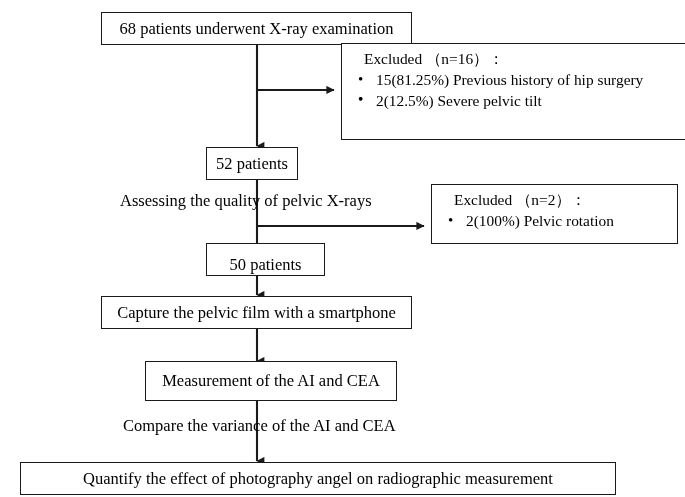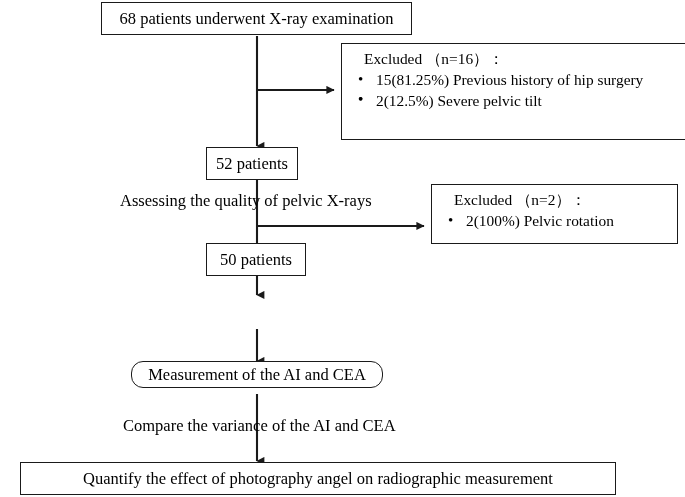--- a/index.html
+++ b/index.html
@@ -100,21 +100,21 @@
       <line x1="257" y1="226" x2="424" y2="226" marker-end="url(#arrowRight)"></line>
 
       <line x1="257" y1="275" x2="257" y2="295" marker-end="url(#arrowDown)"></line>
 
       <line x1="257" y1="329" x2="257" y2="361" marker-end="url(#arrowDown)"></line>
 
       <line x1="257" y1="394" x2="257" y2="461" marker-end="url(#arrowDown)"></line>
     </g>
   </svg>
 
-  <div class="node" style="left:101px; top:2px; width:311px; height:33px;">
+  <div class="node" style="left:101px; top:12px; width:311px; height:33px;">
     <span>68 patients underwent X-ray examination</span>
   </div>
 
   <div class="node excl" style="left:341px; top:43px; width:382px; height:97px;">
     <span class="excl-title">Excluded （n=16）：</span>
     <ul class="excl-list">
       <li><span class="bullet">•</span><span>15(81.25%) Previous history of hip surgery</span></li>
       <li><span class="bullet">•</span></li>
       <li><span class="bullet">•</span><span>2(12.5%) Severe pelvic tilt</span></li>
     </ul>
@@ -128,26 +128,29 @@
     <span>Assessing the quality of pelvic X-rays</span>
   </div>
 
   <div class="node excl" style="left:431px; top:184px; width:247px; height:60px;font-family:Liberation Serif, serif;">
     <span class="excl-title">Excluded （n=2）：</span>
     <ul class="excl-list">
       <li><span class="bullet">•</span><span>2(100%) Pelvic rotation</span></li>
     </ul>
   </div>
 
-  <div class="node" style="left:206px; top:243px; width:100px; height:33px;">
+  <div class="node" style="left:206px; top:243px; width:119px; height:33px;align-items:flex-end;">
     <span>50 patients</span>
   </div>
 
+  <div class="node" style="left:101px; top:296px; width:311px; height:33px;">
+    <span>Capture the pelvic film with a smartphone</span>
+  </div>
 
-  <div class="node" style="left:131px; top:361px; width:252px; height:27px;border-radius:12px;">
+  <div class="node" style="left:145px; top:361px; width:252px; height:40px;">
     <span>Measurement of the AI and CEA</span>
   </div>
 
   <div class="freetext" style="left:123px; top:416px;">
     <span>Compare the variance of the AI and CEA</span>
   </div>
 
   <div class="node" style="left:20px; top:462px; width:596px; height:33px;">
     <span>Quantify the effect of photography angel on radiographic measurement</span>
   </div>

